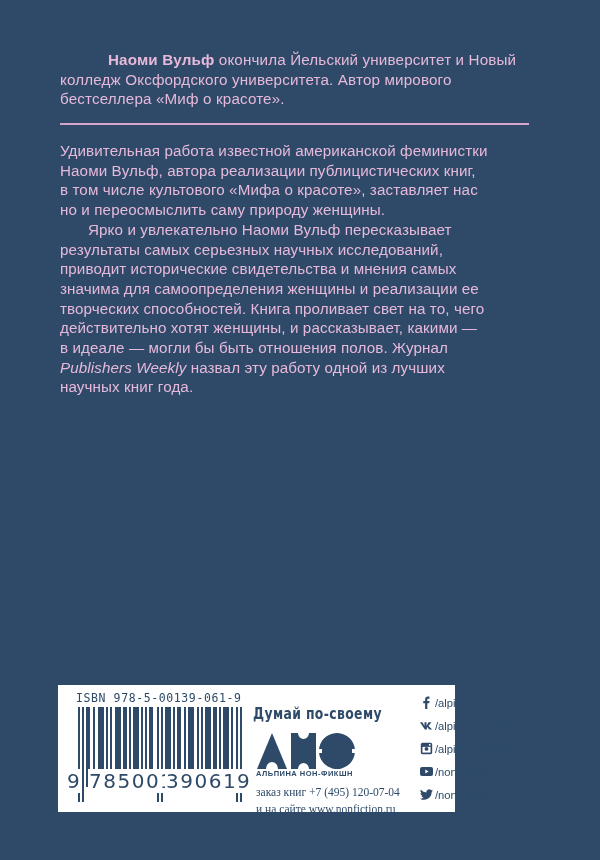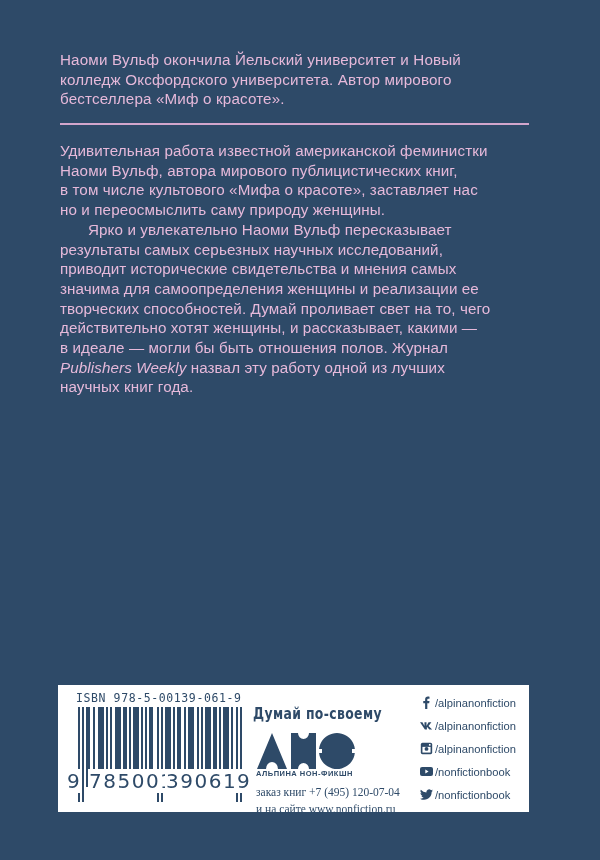--- a/index.html
+++ b/index.html
@@ -8,36 +8,36 @@
     background: #2e4a68;
     font-family: "Liberation Sans", sans-serif;
     position: relative;
   }
   .cover { position: absolute; inset: 0; background: #2e4a68; }
   .author-bio {
     position: absolute; left: 60px; top: 50px; width: 480px;
     color: #e6b9da; font-size: 15.2px; line-height: 19.6px;
     letter-spacing: 0.15px;
   }
-  .author-bio b { font-weight: normal; }
+  .author-bio b { font-weight: bold; margin-left: 48px; }
   .divider {
     position: absolute; left: 60px; top: 123px; width: 469px; height: 2px;
     background: #d3a6cc;
   }
   .description {
     position: absolute; left: 60px; top: 141px; width: 480px;
     color: #e6b9da; font-size: 15.2px; line-height: 19.7px;
     letter-spacing: 0.1px;
   }
   .description p { margin: 0; }
   .description i { }
   .line { display: block; white-space: nowrap; }
 
   .info-panel {
-    position: absolute; left: 58px; top: 685px; width: 471px; height: 127px;
+    position: absolute; left: 58px; top: 685px; width: 397px; height: 127px;
     background: #ffffff;
   }
   .barcode {
     position: absolute; left: 8px; top: 6px; width: 180px; height: 116px;
   }
   .isbn-text {
     position: absolute; left: 10px; top: 0px;
     font-family: "DejaVu Sans Mono", monospace; font-size: 11.5px;
     color: #2e4a68; letter-spacing: 0.6px; white-space: nowrap;
   }
@@ -88,30 +88,30 @@
     <span class="line"><b>Наоми Вульф</b><span> окончила Йельский университет и Новый</span></span>
     <span class="line">колледж Оксфордского университета. Автор мирового</span>
     <span class="line">бестселлера «Миф о красоте».</span>
   </div>
 
   <div class="divider"></div>
 
   <div class="description">
     <p>
       <span class="line">Удивительная работа известной американской феминистки</span>
-      <span class="line">Наоми Вульф, автора мирового публицистических книг,</span>
+      <span class="line">Наоми Вульф, автора реализации публицистических книг,</span>
       <span class="line">в том числе культового «Мифа о красоте», заставляет нас</span>
       <span class="line">но и переосмыслить саму природу женщины.</span>
     </p>
     <p>
       <span class="line" style="padding-left:28px">Ярко и увлекательно Наоми Вульф пересказывает</span>
       <span class="line">результаты самых серьезных научных исследований,</span>
       <span class="line">приводит исторические свидетельства и мнения самых</span>
       <span class="line">значима для самоопределения женщины и реализации ее</span>
-      <span class="line">творческих способностей. Думай проливает свет на то, чего</span>
+      <span class="line">творческих способностей. Книга проливает свет на то, чего</span>
       <span class="line">действительно хотят женщины, и рассказывает, какими —</span>
       <span class="line">в идеале — могли бы быть отношения полов. Журнал</span>
       <span class="line"><i>Publishers Weekly</i><span> назвал эту работу одной из лучших</span></span>
       <span class="line">научных книг года.</span>
     </p>
   </div>
 
   <div class="info-panel">
 
     <div class="barcode">

